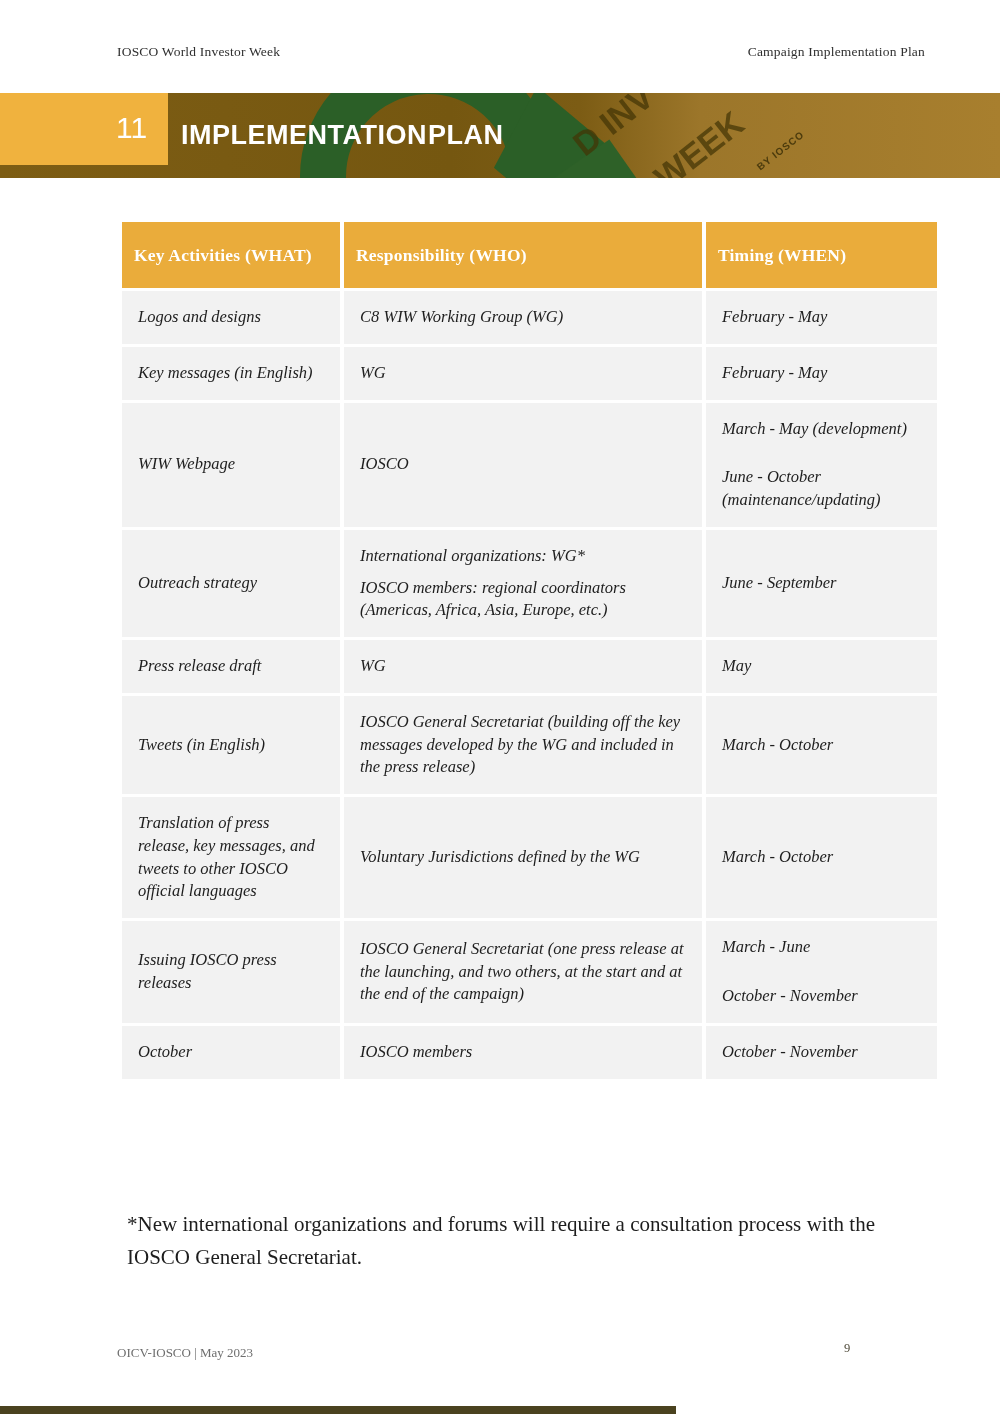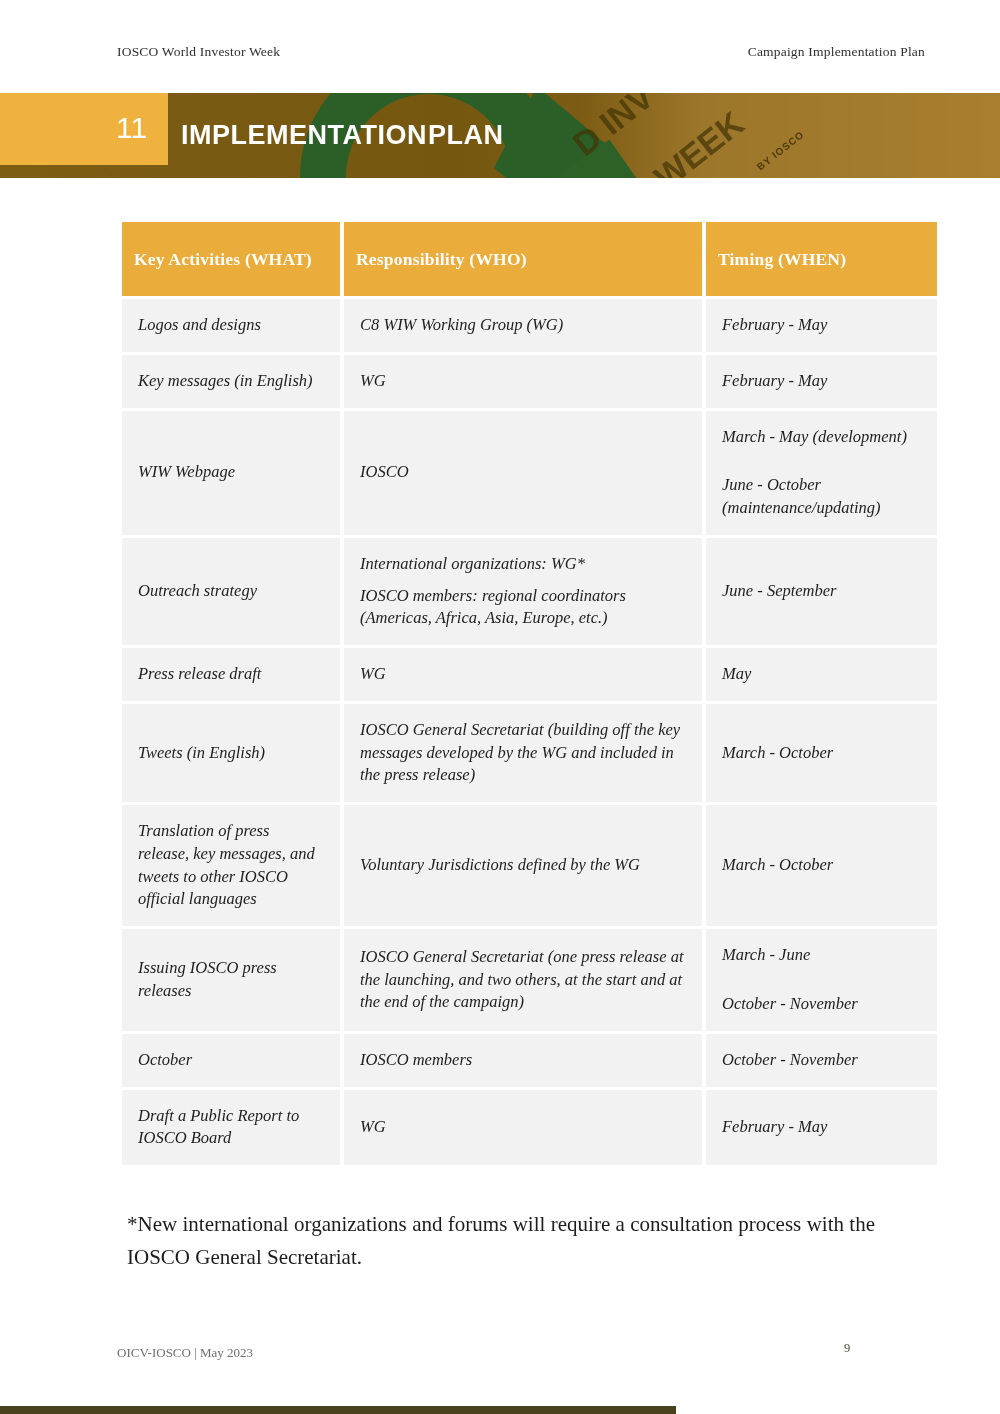--- a/index.html
+++ b/index.html
@@ -32,21 +32,21 @@
   .banner .num { position:absolute; left:116px; top:50%; transform:translateY(-52%);
                  font-family:"Liberation Sans",sans-serif; font-size:30px; color:#ffffff; }
   .banner .title { position:absolute; left:181px; top:50%; transform:translateY(-52%);
                    font-family:"Liberation Sans",sans-serif; font-size:27px; font-weight:bold;
                    color:#ffffff; letter-spacing:.5px; word-spacing:-7px; white-space:nowrap; }
 
   
   table.plan { position:absolute; left:118px; top:219px; border-collapse:separate; border-spacing:4px 3px; }
   table.plan th {
     background:#eaac3b; color:#ffffff; text-align:left; vertical-align:middle;
-    font-size:17.5px; font-weight:bold; padding:10px 12px; height:74px; box-sizing:border-box;
+    font-size:17.5px; font-weight:bold; padding:10px 12px; height:66px; box-sizing:border-box;
     letter-spacing:.2px;
   }
   table.plan td {
     background:#f2f2f2; vertical-align:middle; font-size:16.5px; line-height:1.38;
     padding:11px 12px; box-sizing:border-box; color:#1e1e1e;
   }
   th.c1, td.c1 { width:218px; }
   th.c2, td.c2 { width:358px; }
   th.c3, td.c3 { width:231px; }
   td p, th p { margin:4px;font-style:italic; }
@@ -190,31 +190,20 @@
           <td class="c1 what">
             <p>October</p>
           </td>
           <td class="c2 who">
             <p>IOSCO members</p>
           </td>
           <td class="c3 when">
             <p>October - November</p>
           </td>
         </tr>
-        <tr>
-          <td class="c1 what">
-            <p>Draft a Public Report to IOSCO Board</p>
-          </td>
-          <td class="c2 who">
-            <p>WG</p>
-          </td>
-          <td class="c3 when">
-            <p>February - May</p>
-          </td>
-        </tr>
       </tbody>
   </table>
 
   <div class="footnote">*New international organizations and forums will require a consultation process with the IOSCO General Secretariat.</div>
 
   <div class="pagefoot left">OICV-IOSCO | May 2023</div>
   <div class="pagenum">9</div>
 
   <div class="bottomband"></div>
 </div>

